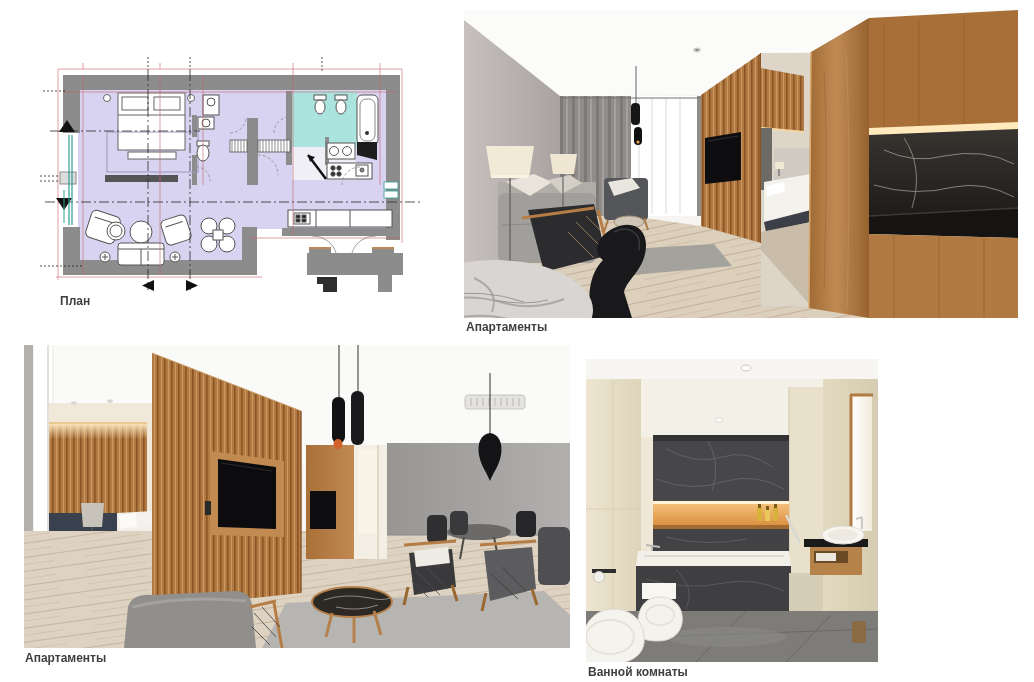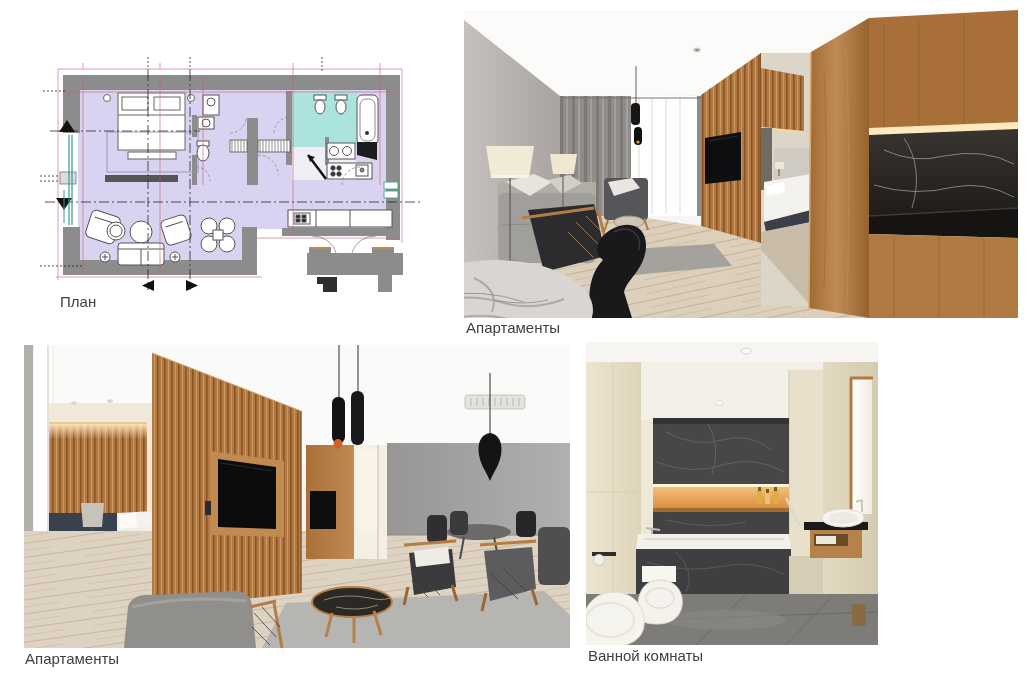--- a/index.html
+++ b/index.html
@@ -7,31 +7,32 @@
     width:1034px;height:682px;
     background:var(--page-bg,#ffffff);
     font-family:"Liberation Sans","DejaVu Sans",sans-serif;
     position:relative;overflow:hidden;
   }
   .page{position:absolute;inset:0;}
   figure.fig{position:absolute;margin:0;padding:0;}
   figure.fig svg{display:block;}
   figcaption.cap{
     position:absolute;
-    font-size:15px;line-height:13px;
+    font-size:12px;line-height:13px;
     color:var(--caption-color,#3f3f3f);
     white-space:nowrap;
+    font-weight:bold;
   }
   #fig-plan{left:20px;top:55px;width:410px;height:255px;}
   #fig-plan .cap{left:40px;top:240px;}
   #fig-living{left:464px;top:10px;width:554px;height:308px;}
   #fig-living .cap{left:2px;top:311px;}
   #fig-bedroom{left:24px;top:345px;width:546px;height:303px;}
   #fig-bedroom .cap{left:1px;top:307px;}
-  #fig-bath{left:586px;top:342px;width:328px;height:303px;}
+  #fig-bath{left:586px;top:359px;width:328px;height:303px;}
   #fig-bath .cap{left:2px;top:307px;}
 </style>
 </head>
 <body>
 
 <div class="page">
 
   <figure class="fig" id="fig-plan">
     <svg width="410" height="255" viewBox="0 0 410 255">
 

